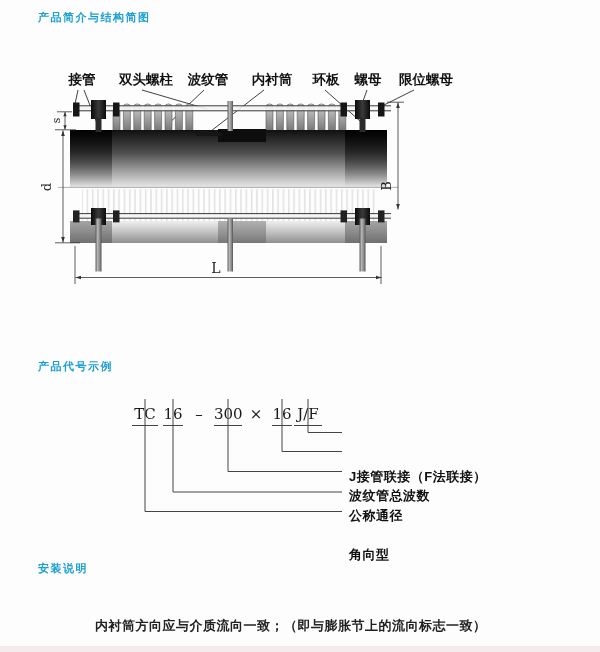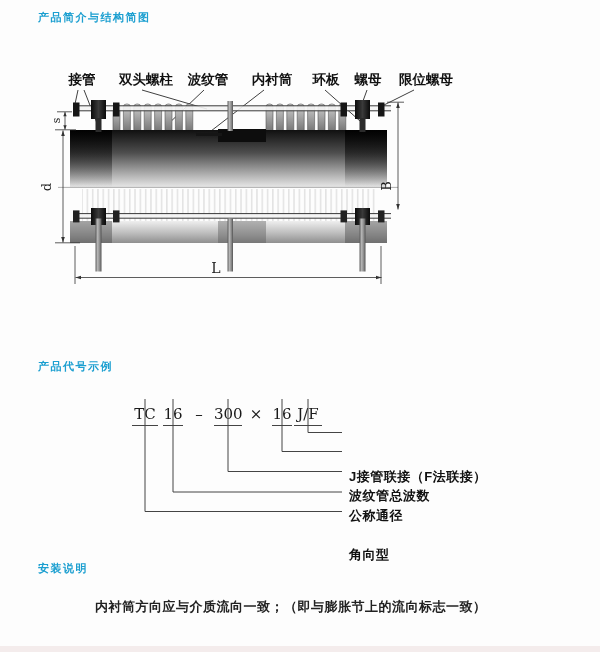--- a/index.html
+++ b/index.html
@@ -232,16 +232,16 @@
     </g>
   </svg>
 
   <div class="callout-label" style="top:424px;">J接管联接（F法联接）</div>
   <div class="callout-label" style="top:443px;">波纹管总波数</div>
   <div class="callout-label" style="top:463px;">公称通径</div>
   <div class="callout-label" style="top:502px;">角向型</div>
 
   <div class="section-title" style="top:561px;">安装说明</div>
 
-  <div class="install-line" style="top:599px;padding-left:40px;">内衬筒方向应与介质流向一致；（即与膨胀节上的流向标志一致）</div>
+  <div class="install-line" style="top:618px;padding-left:40px;">内衬筒方向应与介质流向一致；（即与膨胀节上的流向标志一致）</div>
 
   <div class="bottom-strip"></div>
 </div>
 
 </body></html>

